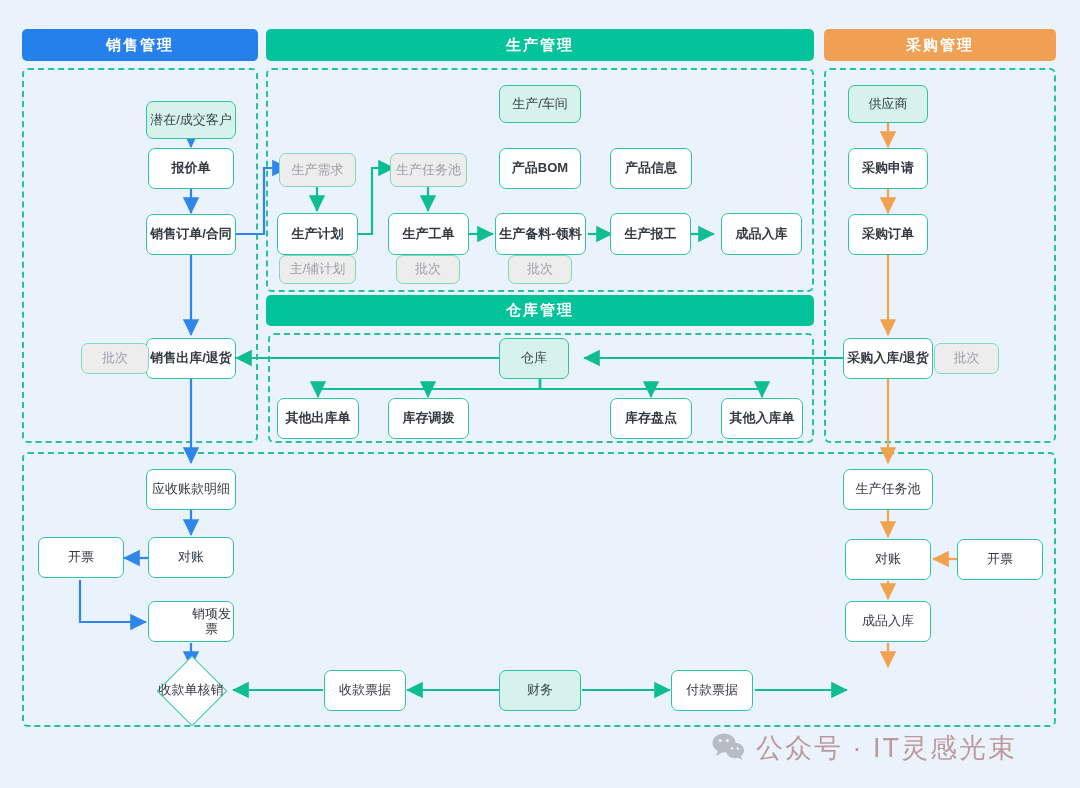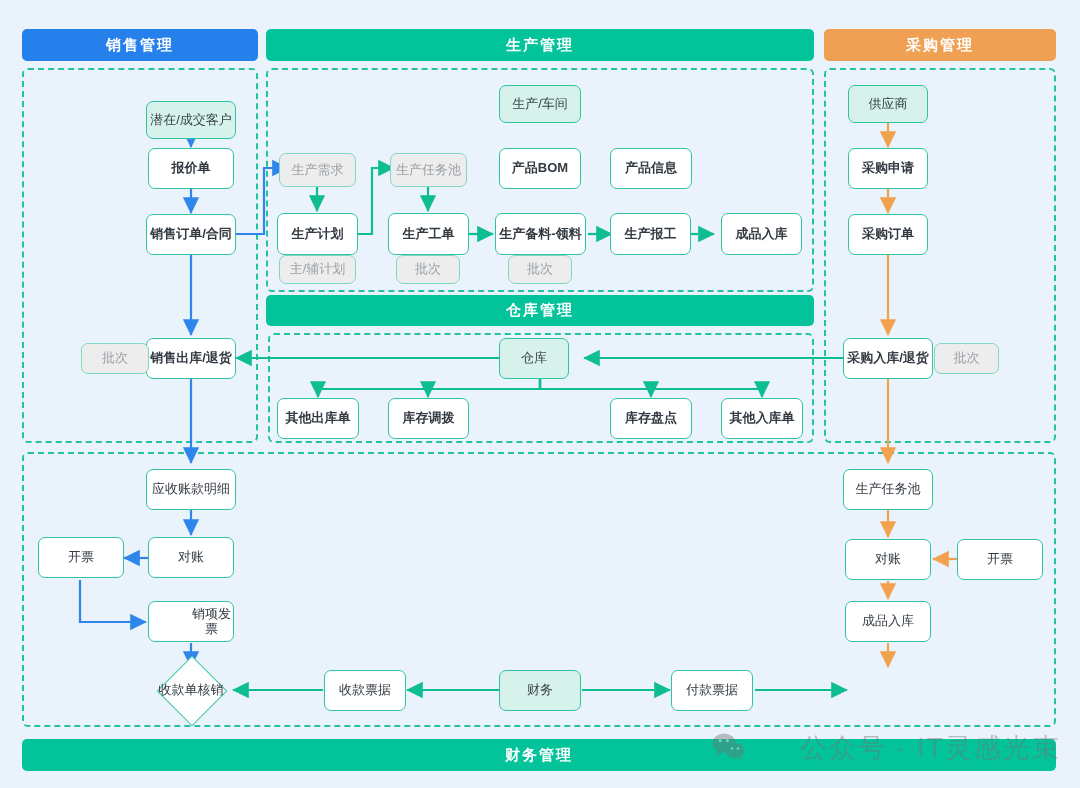--- a/index.html
+++ b/index.html
@@ -101,24 +101,23 @@
     top: 730px;
     display: flex;
     align-items: center;
     gap: 10px;
     z-index: 20;
     opacity: 0.42;
     pointer-events: none;
   }
   #watermark .wm-text {
     font-size: 27px;
-    color: #737373;
+    color: #7f1d1d;
     letter-spacing: 2px;
     white-space: nowrap;
-    margin-left: 44px;
   }
 </style>
 </head>
 <body>
 
 <div id="canvas">
 
   <svg id="wires" viewBox="0 0 1080 788">
     <defs>
       <marker id="ahBlue" markerWidth="9" markerHeight="9" refX="7.2" refY="4.5" orient="auto">
@@ -179,21 +178,20 @@
   </svg>
 
   <div class="bar bar-blue" style="left:22px; top:29px; width:236px; height:32px;">销售管理</div>
 
   <div class="bar bar-green" style="left:266px; top:29px; width:548px; height:32px;">生产管理</div>
 
   <div class="bar bar-orange" style="left:824px; top:29px; width:232px; height:32px;">采购管理</div>
 
   <div class="bar bar-green" style="left:266px; top:295px; width:548px; height:31px;">仓库管理</div>
 
-  <div class="bar bar-green" style="left:22px; top:739px; width:1034px; height:32px;">财务管理</div>
 
   <div class="group" style="left:22px; top:68px; width:236px; height:375px;"></div>
   <div class="group" style="left:266px; top:68px; width:548px; height:224px;"></div>
   <div class="group" style="left:824px; top:68px; width:232px; height:375px;"></div>
   <div class="group" style="left:268px; top:333px; width:546px; height:110px;"></div>
   <div class="group" style="left:22px; top:452px; width:1034px; height:275px;"></div>
 
   <div class="node teal" style="left:146px; top:85px; width:90px; height:38px;margin-top:16px;">潜在/成交客户</div>
   <div class="node" style="left:148px; top:148px; width:86px; height:41px;">报价单</div>
   <div class="node" style="left:146px; top:214px; width:90px; height:41px;">销售订单/合同</div>

